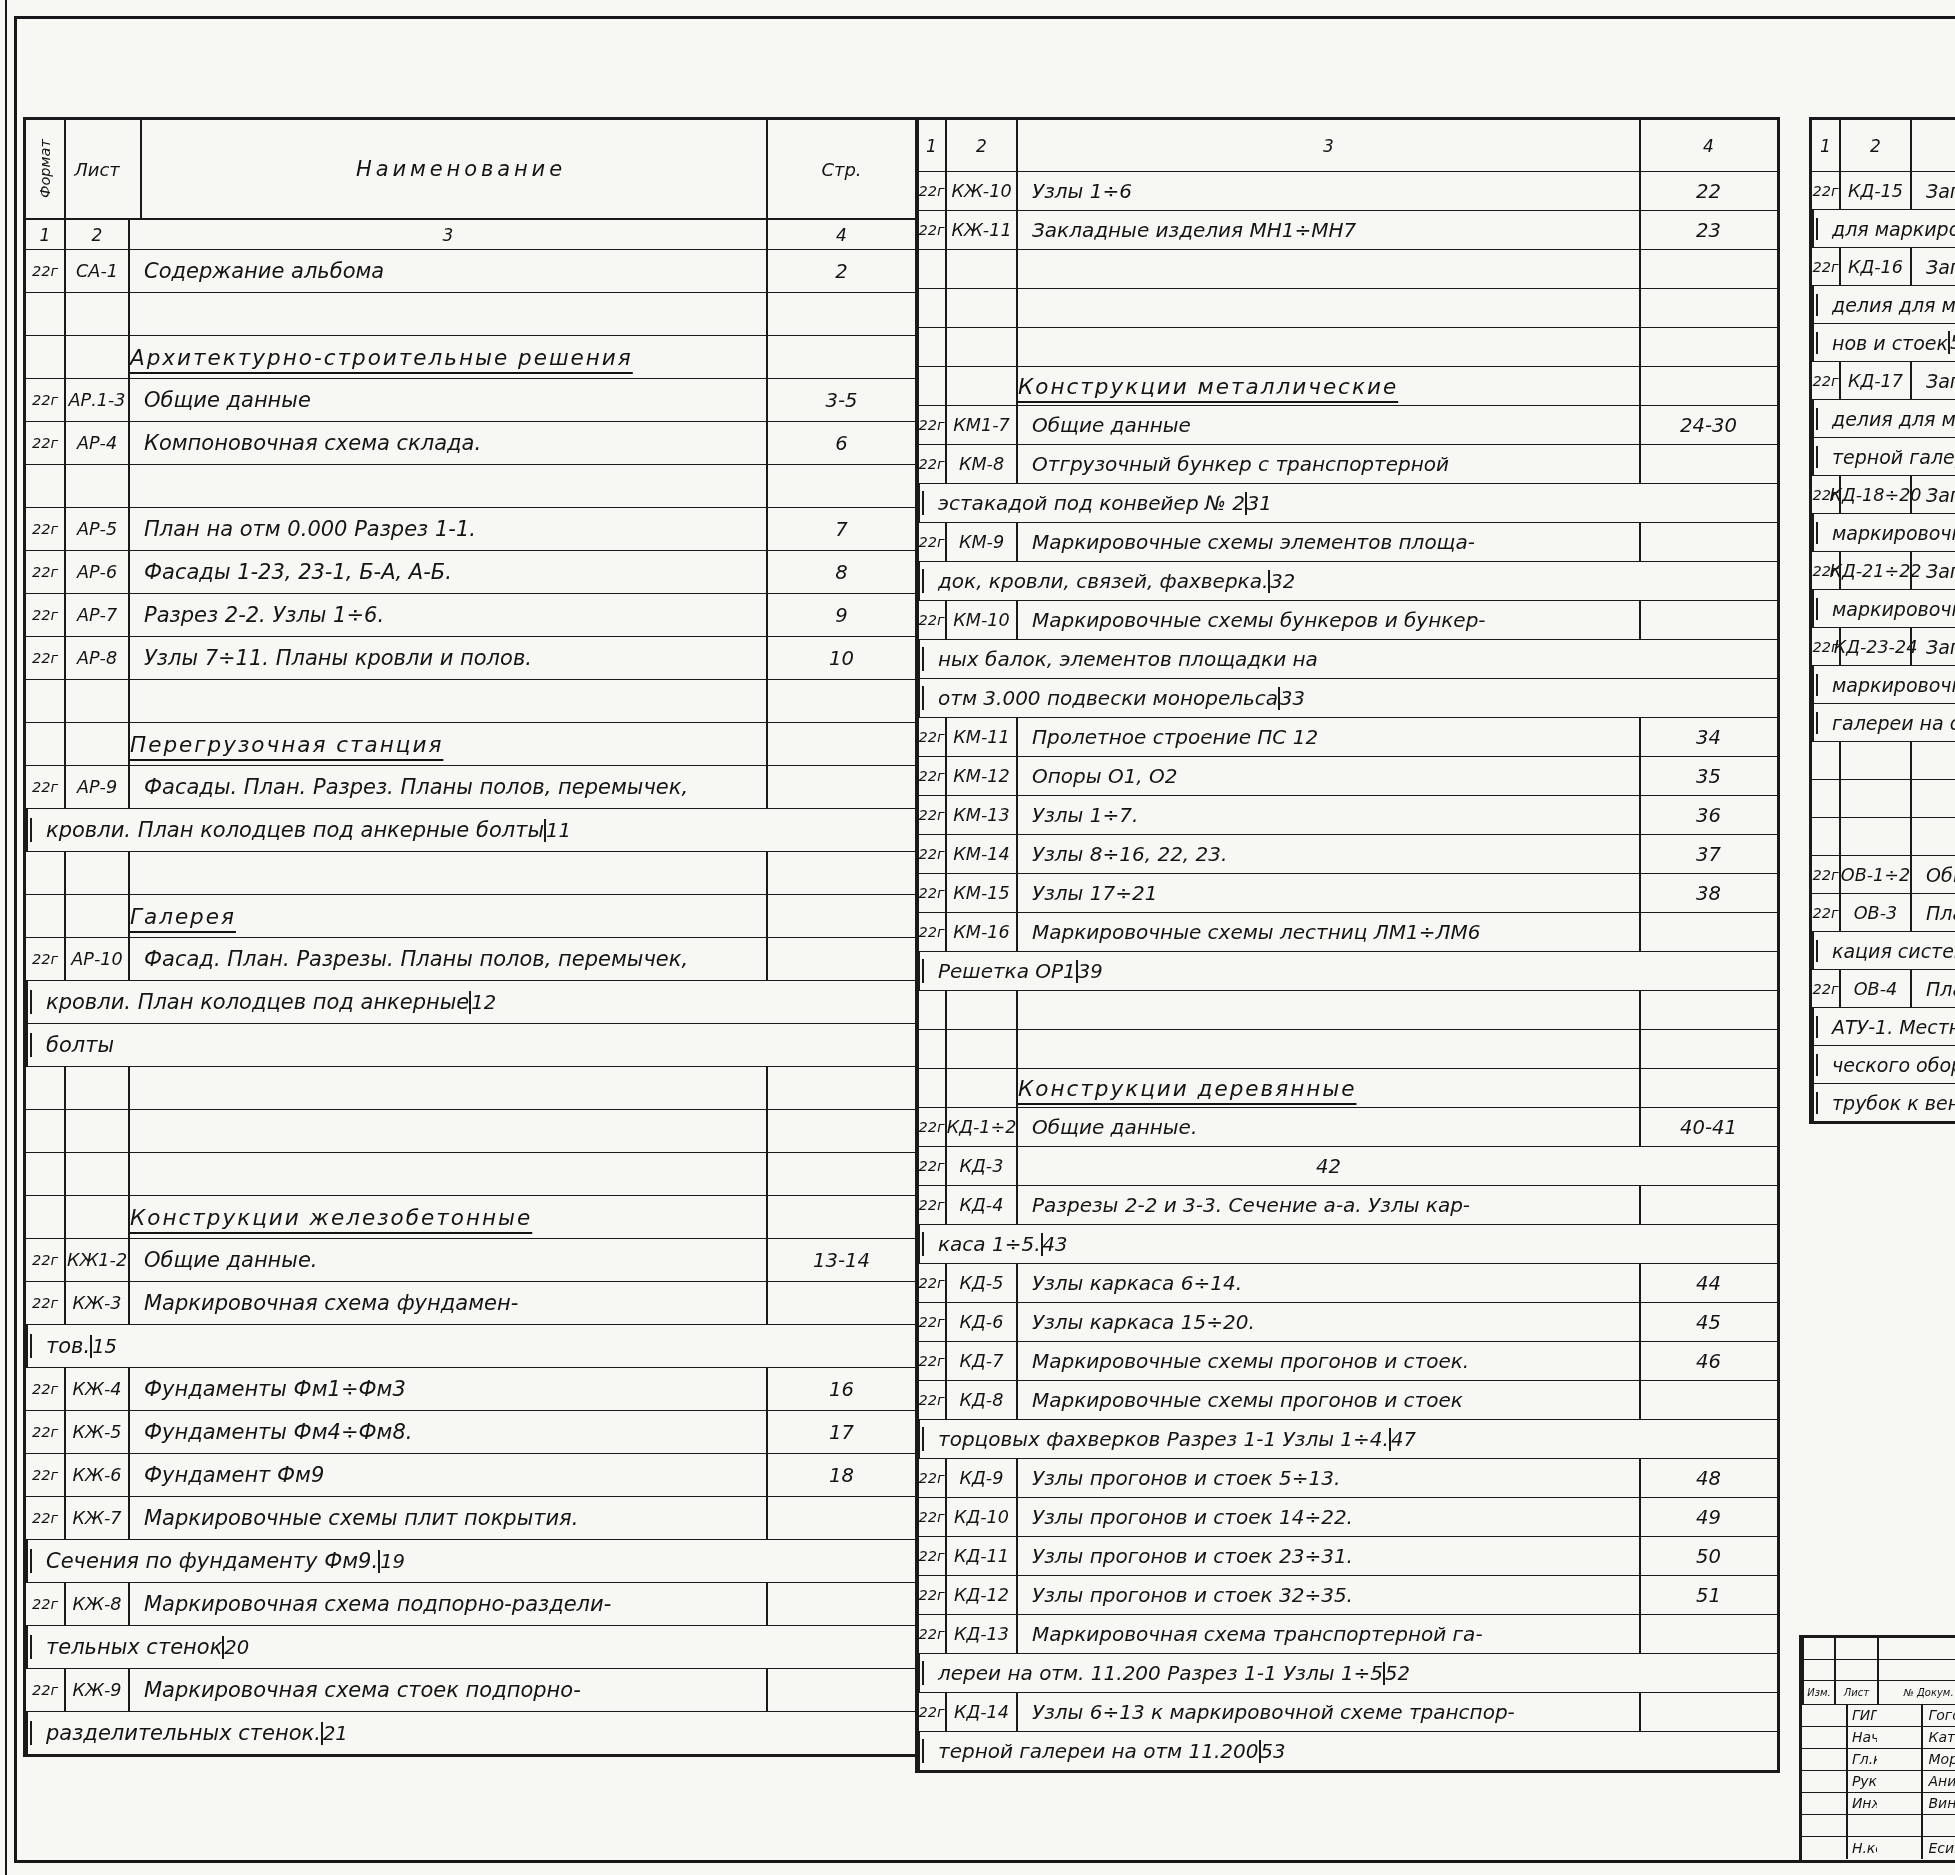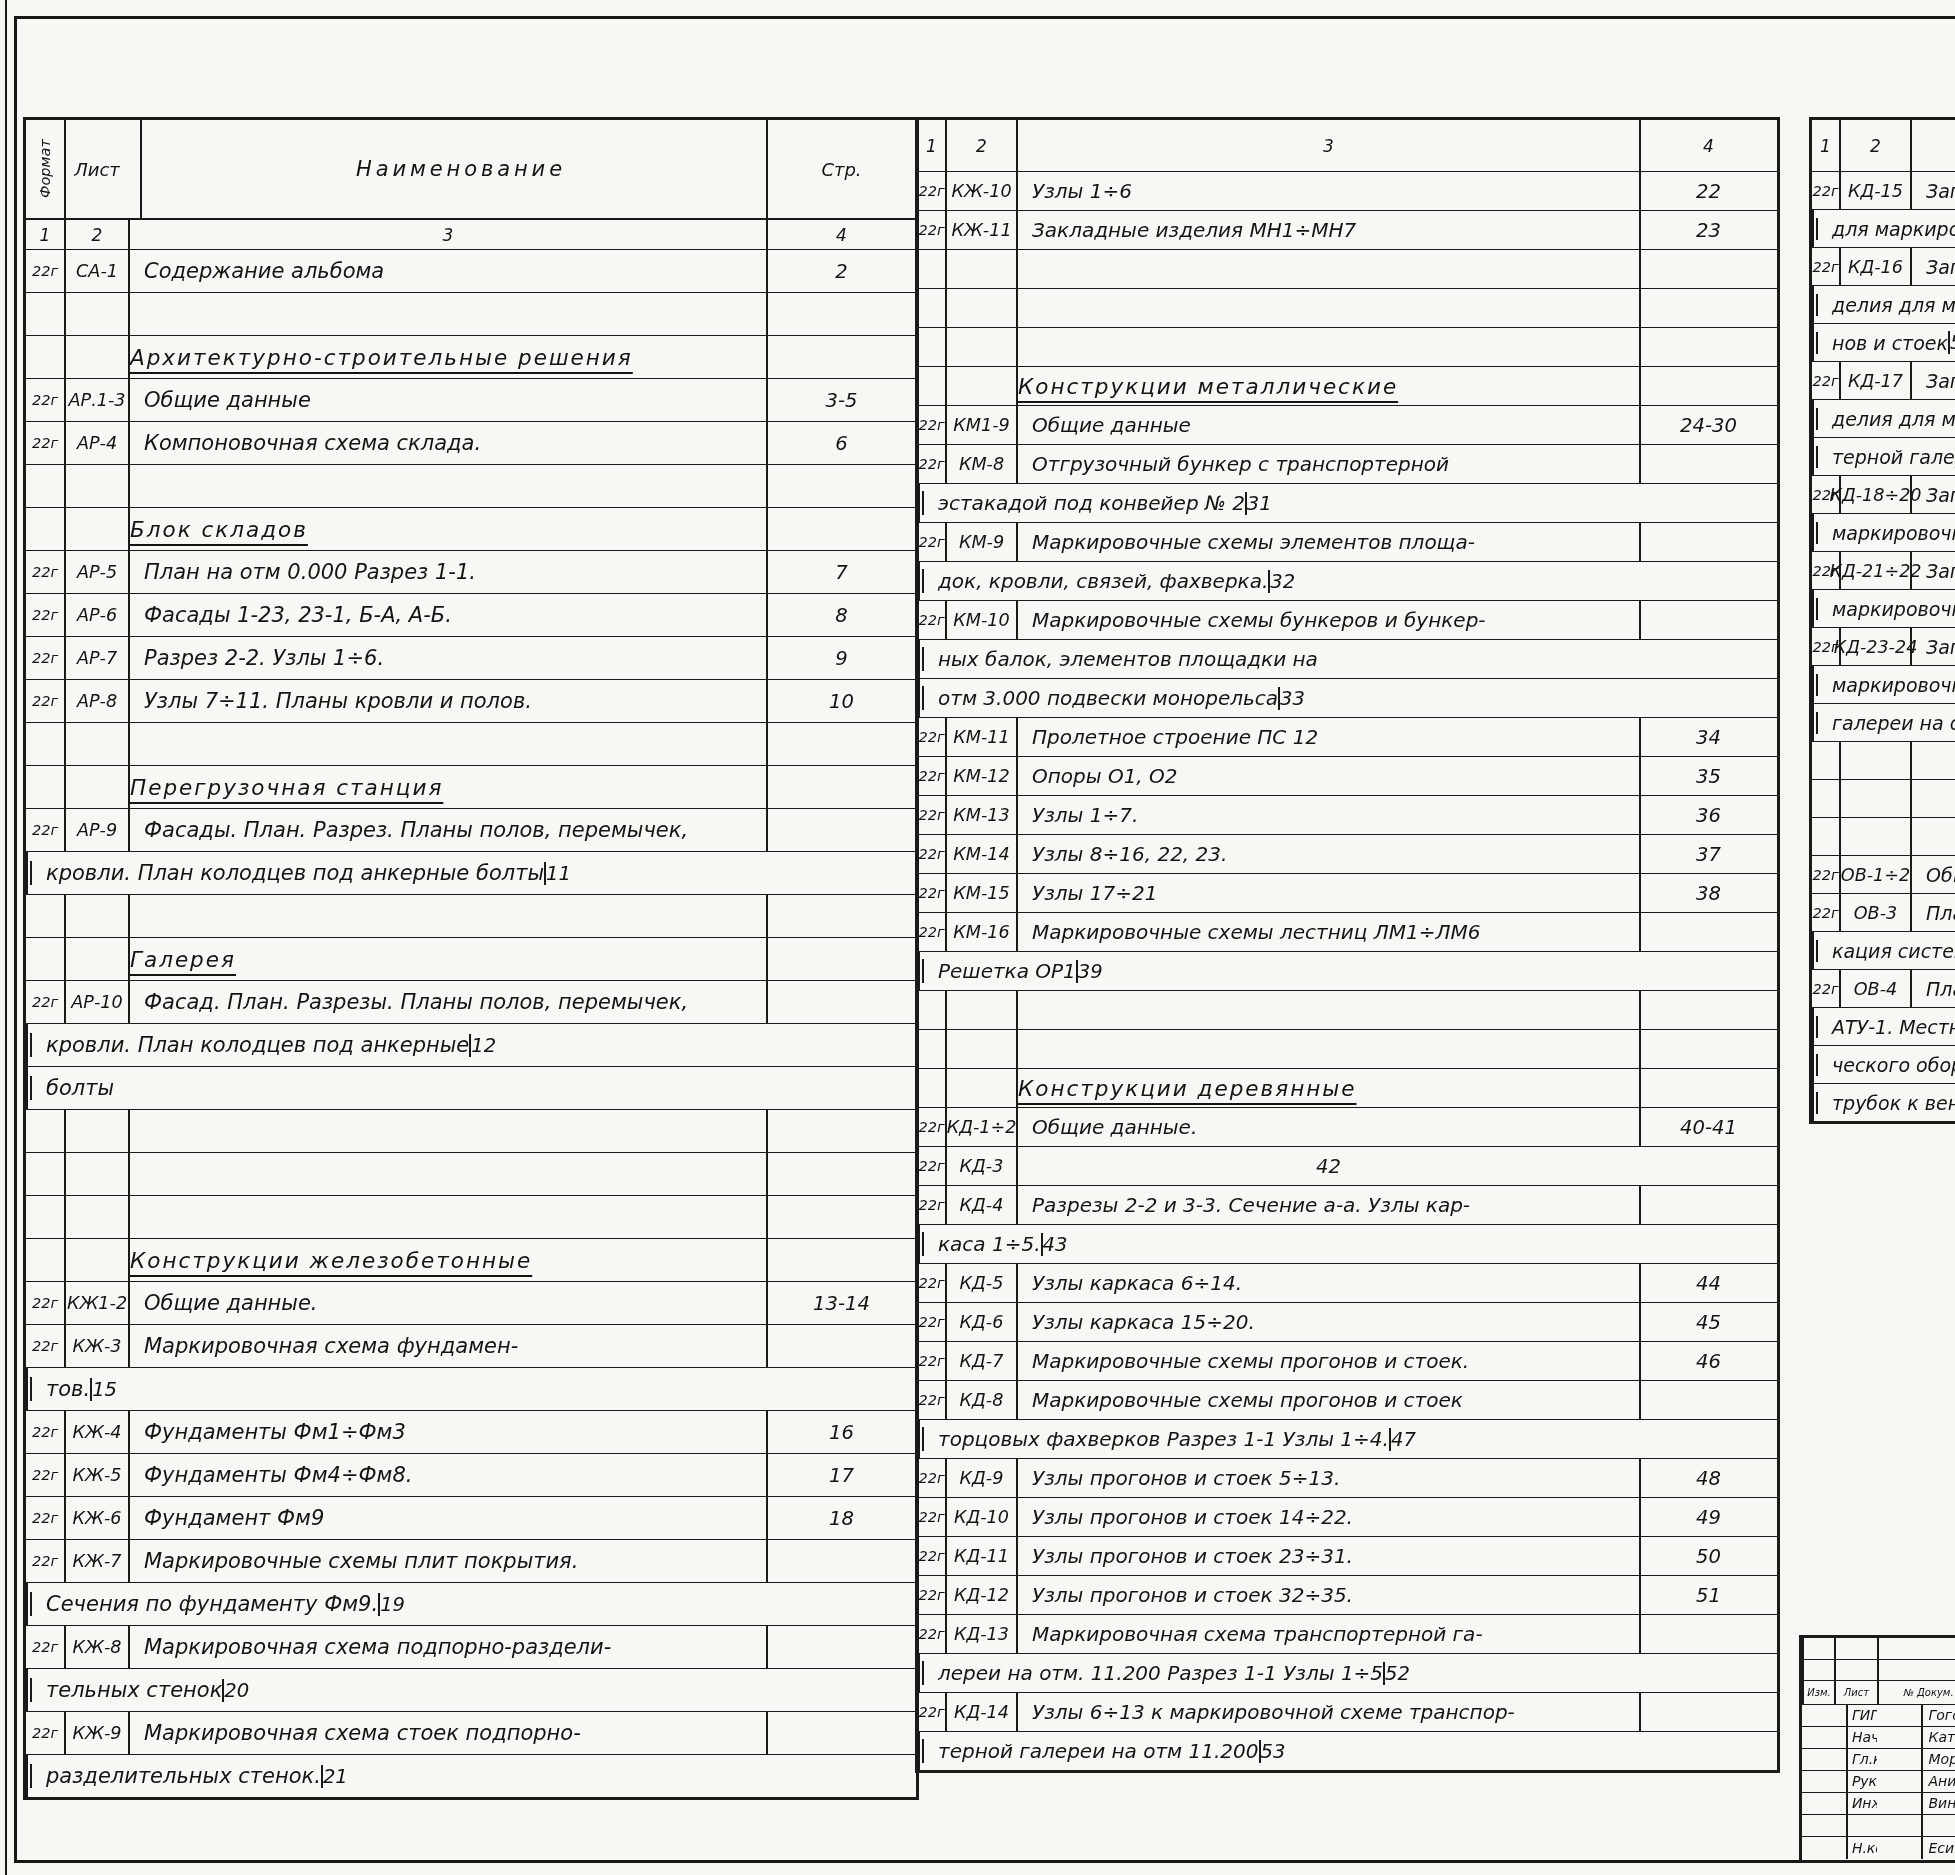--- a/index.html
+++ b/index.html
@@ -116,28 +116,20 @@
         <div class="c cs">АР-4</div>
         <div class="c cn">Компоновочная схема склада.</div>
         <div class="c cp">6</div>
       </div>
       <div class="trow b">
         <div class="c cf"></div>
         <div class="c cs"></div>
         <div class="c cn"></div>
         <div class="c cp"></div>
       </div>
-      <div class="trow s">
-        <div class="c cf"></div>
-        <div class="c cs"></div>
-        <div class="c cn secc">
-          <div class="sectxt">Блок складов</div>
-        </div>
-        <div class="c cp"></div>
-      </div>
       <div class="trow e">
         <div class="c cf">22г</div>
         <div class="c cs">АР-5</div>
         <div class="c cn">План на отм 0.000 Разрез 1-1.</div>
         <div class="c cp">7</div>
       </div>
       <div class="trow e">
         <div class="c cf">22г</div>
         <div class="c cs">АР-6</div>
         <div class="c cn">Фасады 1-23, 23-1, Б-А, А-Б.</div>
@@ -355,21 +347,21 @@
       <div class="trow s">
         <div class="c cf"></div>
         <div class="c cs"></div>
         <div class="c cn secc">
           <div class="sectxt">Конструкции металлические</div>
         </div>
         <div class="c cp"></div>
       </div>
       <div class="trow e">
         <div class="c cf">22г</div>
-        <div class="c cs">КМ1-9</div>
+        <div class="c cs">КМ1-7</div>
         <div class="c cn">Общие данные</div>
         <div class="c cp">24-30</div>
       </div>
       <div class="trow e">
         <div class="c cf">22г</div>
         <div class="c cs">КМ-8</div>
         <div class="c cn">Отгрузочный бункер с транспортерной</div>
         <div class="c cp"></div>
       </div>
       <div class="trow c">

